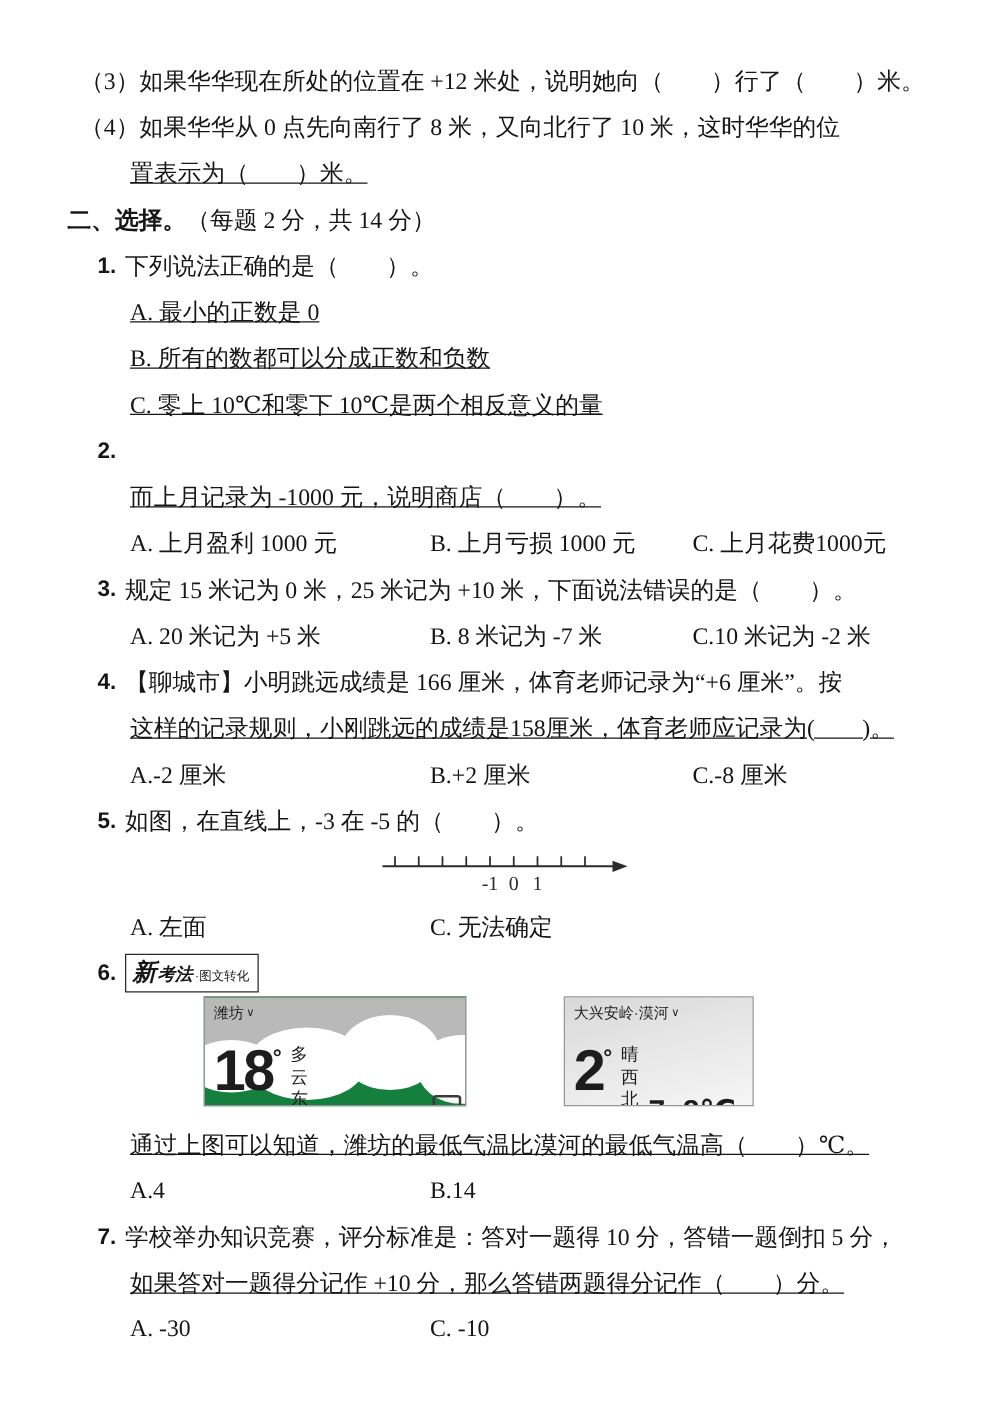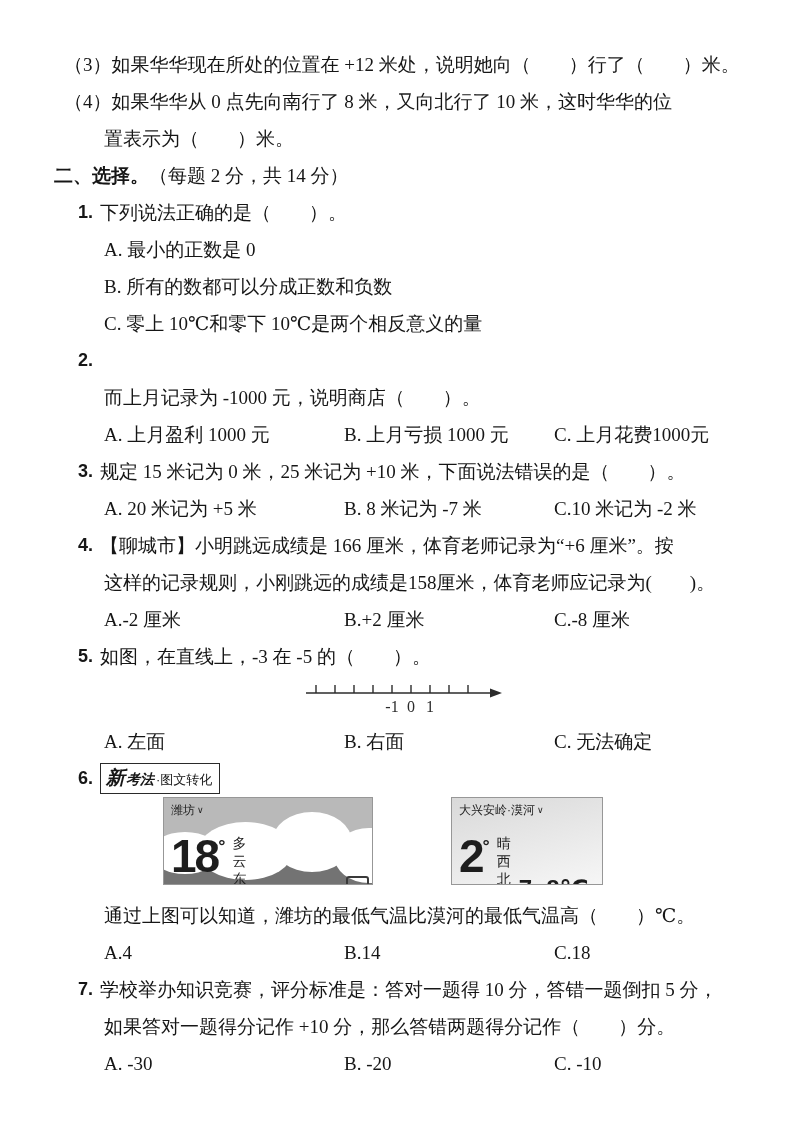--- a/index.html
+++ b/index.html
@@ -4,21 +4,21 @@
 <style>
   html,body{margin:0;padding:0;background:#ffffff;}
   body{width:793px;height:1121px;overflow:hidden;}
   .sheet{
     position:relative;width:793px;height:1121px;box-sizing:border-box;
     padding:46px 28px 0 64px;
     font-family:"Liberation Serif","DejaVu Serif",serif;
     color:#161616;background:#ffffff;
   }
   .row{height:37px;display:flex;align-items:center;font-size:19px;white-space:nowrap;}
-  .indent{padding-left:40px;}
+  .indent{padding-left:40px;text-decoration:underline;}
   .qpad{padding-left:14px;}
   .qnum{
     font-family:"Liberation Sans","DejaVu Sans",sans-serif;
     font-weight:700;font-size:18px;margin-right:7px;flex:0 0 auto;
   }
   .sec-title{font-weight:700;margin-left:-10px;}
   .sec-note{font-weight:400;}
   .opts{display:flex;padding-left:40px;}
   .opt-a{width:240px;}
   .opt-b{width:210px;}
@@ -27,27 +27,27 @@
   .numline-row{height:48px;display:flex;align-items:center;padding-left:240px;}
   .numline-row svg text{font-family:"Liberation Serif","DejaVu Serif",serif;}
   
   .newbadge{
     display:inline-flex;align-items:baseline;border:1px solid #2a2a2a;
     padding:1px 7px 2px 5px;background:#fff;
     font-family:"Liberation Sans","DejaVu Sans",sans-serif;
   }
   .newbadge .xin{font-size:19px;font-weight:700;font-style:italic;margin-right:1px;}
   .newbadge .kaofa{font-size:14px;font-weight:700;font-style:italic;}
-  .newbadge .tag{font-size:13px;font-weight:400;margin-left:2px;}
+  .newbadge .tag{font-size:10px;font-weight:400;margin-left:2px;}
   
   .cards-row{height:100px;display:flex;align-items:flex-start;padding-left:99px;gap:78px;}
   .wcard{
     position:relative;height:88px;border:1px solid #979797;box-sizing:border-box;
     font-family:"Liberation Sans","DejaVu Sans",sans-serif;color:#1d1d1d;overflow:hidden;
-    background:#737373;
+    background:#15803d;
   }
   .wcard1{width:210px;}
   .wcard2{width:152px;background:linear-gradient(165deg,#d9d9d9 0%,#e9e9e9 55%,#f6f6f6 100%);}
   .wcard1 .sky{position:absolute;top:0;left:0;right:0;height:50px;background:#b9b9b9;}
   .cloud{position:absolute;background:#fff;border-radius:50%;}
   .cl1{left:-14px;top:34px;width:70px;height:42px;}
   .cl2{left:34px;top:24px;width:95px;height:58px;}
   .cl3{left:108px;top:14px;width:80px;height:60px;}
   .cl4{left:170px;top:30px;width:70px;height:55px;}
   .wc-content{position:relative;z-index:2;height:100%;box-sizing:border-box;padding:4px 6px 4px 7px;display:flex;flex-direction:column;}
@@ -153,21 +153,20 @@
           <line x1="145" y1="8" x2="145" y2="16"></line>
         <line x1="164" y1="8" x2="164" y2="16"></line>
       </g>
       <text x="88" y="35" font-size="16" text-anchor="middle" fill="#2b2b2b">-1</text>
       <text x="107" y="35" font-size="16" text-anchor="middle" fill="#2b2b2b">0</text>
       <text x="126" y="35" font-size="16" text-anchor="middle" fill="#2b2b2b">1</text>
     </svg>
   </div>
   <div class="row opts">
     <span class="opt-a">A. 左面</span>
-    <span class="opt-b">B. 右面</span>
     <span class="opt-c">C. 无法确定</span>
   </div>
 
   <div class="row qpad">
     <span class="qnum">6.</span>
     <span class="newbadge">
       <span class="xin">新</span>
         <span class="kaofa">考法</span>
         <span class="tag">·图文转化</span>
     </span>
@@ -219,29 +218,27 @@
       </div>
     </div>
   </div>
 
   <div class="row indent">
       <span>通过上图可以知道，潍坊的最低气温比漠河的最低气温高（　　）℃。</span>
     </div>
   <div class="row opts">
     <span class="opt-a">A.4</span>
     <span class="opt-b">B.14</span>
-    <span class="opt-c">C.18</span>
   </div>
 
   <div class="row qpad">
     <span class="qnum">7.</span>
       <span>学校举办知识竞赛，评分标准是：答对一题得 10 分，答错一题倒扣 5 分，</span>
   </div>
   <div class="row indent">
       <span>如果答对一题得分记作 +10 分，那么答错两题得分记作（　　）分。</span>
     </div>
   <div class="row opts">
     <span class="opt-a">A. -30</span>
-    <span class="opt-b">B. -20</span>
     <span class="opt-c">C. -10</span>
   </div>
 
 </div>
 
 </body></html>

